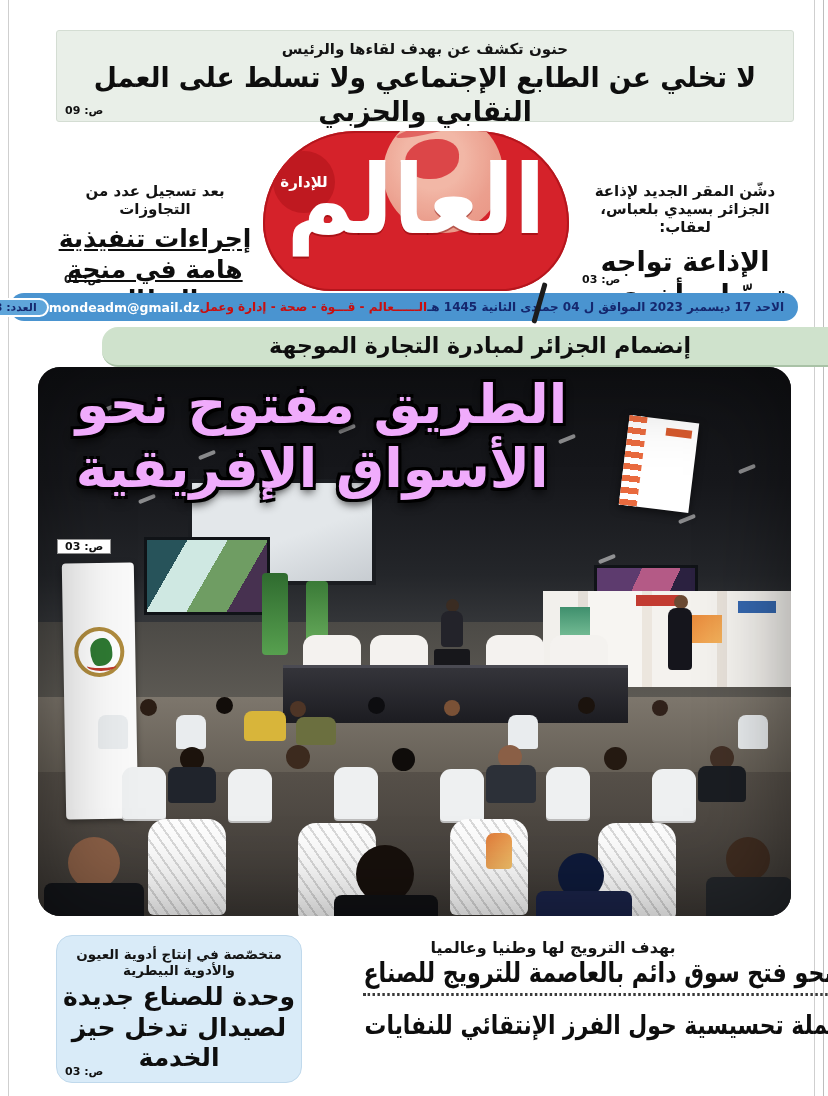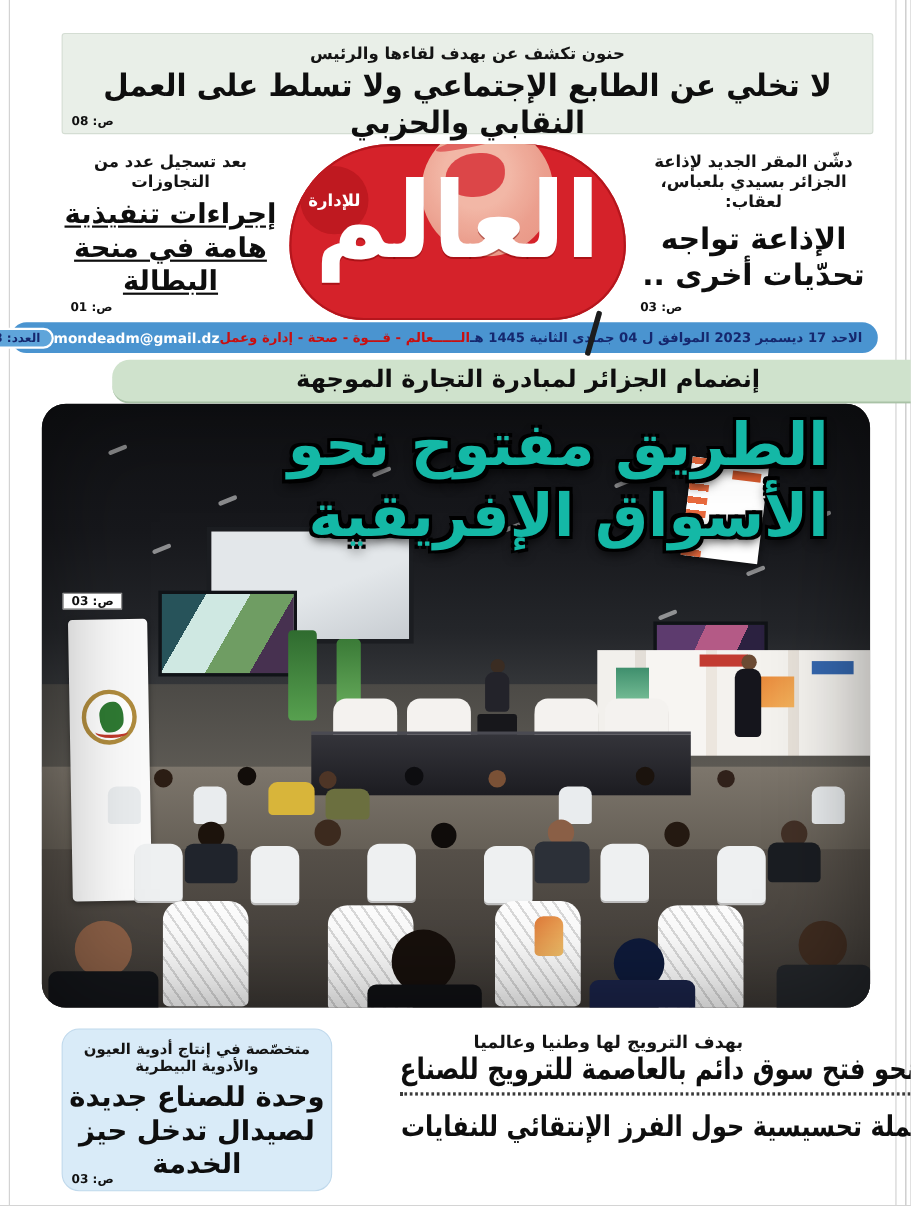--- a/index.html
+++ b/index.html
@@ -15,21 +15,21 @@
 
   
   .top-box { position:absolute; left:56px; top:30px; width:738px; height:92px;
              background:#e9efe8; border:1px solid #d4ddd3; border-radius:3px; }
   .top-box .kicker { margin-top:9px; font-size:15px; }
   .top-box .headline { margin-top:3px; font-size:28px; transform:scaleX(.95); }
 
   
   .mast-left  { position:absolute; left:56px;  top:138px; width:198px; height:152px; }
   .mast-right { position:absolute; left:574px; top:138px; width:222px; height:152px; }
-  .mast-left .kicker, .mast-right .kicker { font-size:15px; }
+  .mast-left .kicker, .mast-right .kicker { font-size:15px;margin-top:44px; }
   .mast-left .headline  { font-size:25px; margin-top:6px;text-decoration:underline; }
   .mast-right .headline { font-size:27px; margin-top:10px; }
 
   .logo { position:absolute; left:263px; top:131px; width:306px; height:160px;
           background:#d5222a; border-radius:95px 95px 70px 70px; overflow:hidden;
           box-shadow:0 0 0 2px #b5161d inset; z-index:6; }
   .logo-globe { position:absolute; left:120px; top:-18px; width:120px; height:120px; border-radius:50%;
           background:radial-gradient(circle at 42% 38%, #f4c0ad 0 30%, #eda794 60%, #e69a87 100%); opacity:.95; }
   .logo-globe:before { content:""; position:absolute; left:22px; top:26px; width:54px; height:40px;
           background:#d5222a; border-radius:60% 40% 55% 45%; opacity:.75; }
@@ -115,22 +115,22 @@
   .ph-body { border-radius:8px 8px 4px 4px; }
 
   .ph-chair-far  { width:30px; height:34px; background:#e9ecee; border-radius:8px 8px 3px 3px; }
   .ph-chair-mid  { width:44px; height:52px; background:#eef0f1; border-radius:11px 11px 4px 4px; box-shadow:0 2px 0 #bdbdbd; }
   .ph-chair-near { width:78px; height:96px; border-radius:18px 18px 6px 6px;
            background:repeating-linear-gradient(55deg,#fdfdfd 0 7px,#d9d9d9 7px 9px),
                       repeating-linear-gradient(-55deg,rgba(255,255,255,.1) 0 7px,rgba(110,110,110,.3) 7px 9px),#f2f2f2; }
 
   .ph-vignette { left:0; top:0; width:100%; height:100%; box-shadow:inset 0 0 90px rgba(0,0,0,.45); pointer-events:none; }
 
-  .lead-headline { position:absolute; left:5%; top:6px; width:90%; text-align:right; direction:rtl;
-           font-size:54px; font-weight:bold; color:#14b8a6; line-height:1.18; z-index:12;
+  .lead-headline { position:absolute; left:5%; top:6px; width:90%; text-align:left; direction:rtl;
+           font-size:54px; font-weight:bold; color:#f0abfc; line-height:1.18; z-index:12;
            text-shadow:3px 3px 0 #000,-3px 3px 0 #000,3px -3px 0 #000,-3px -3px 0 #000,0 5px 10px rgba(0,0,0,.85); }
   .photo-badge { position:absolute; left:19px; top:172px; background:#ffffff; border:1px solid #8f8f8f;
            font-size:11px; font-weight:bold; direction:rtl; padding:0 7px; z-index:13; color:#111; }
 
   
   .bl-box { position:absolute; left:56px; top:935px; width:246px; height:148px; background:#d9ebf8;
            border:1px solid #c0d9ec; border-radius:16px; }
   .bl-box .kicker { margin-top:10px; font-size:13.5px; }
   .bl-box .headline { margin-top:4px; font-size:25px; }
 
@@ -149,21 +149,21 @@
 <body>
 
 <div class="page">
   <div class="scan-edge" style="left:8px;"></div>
   <div class="scan-edge" style="left:814px;"></div>
   <div class="scan-edge" style="left:823px; background:#bdbdbd;"></div>
 
   <div class="top-box">
     <div class="kicker">حنون تكشف عن بهدف لقاءها والرئيس</div>
     <div class="headline">لا تخلي عن الطابع الإجتماعي ولا تسلط على العمل النقابي والحزبي</div>
-    <div class="page-ref">ص: 08</div>
+    <div class="page-ref">ص: 09</div>
   </div>
 
   <div class="mast-left">
     <div class="kicker">بعد تسجيل عدد من التجاوزات</div>
     <div class="headline">إجراءات تنفيذية هامة في منحة البطالة</div>
     <div class="page-ref">ص: 01</div>
   </div>
 
   <div class="logo">
     <div class="logo-globe"></div>

